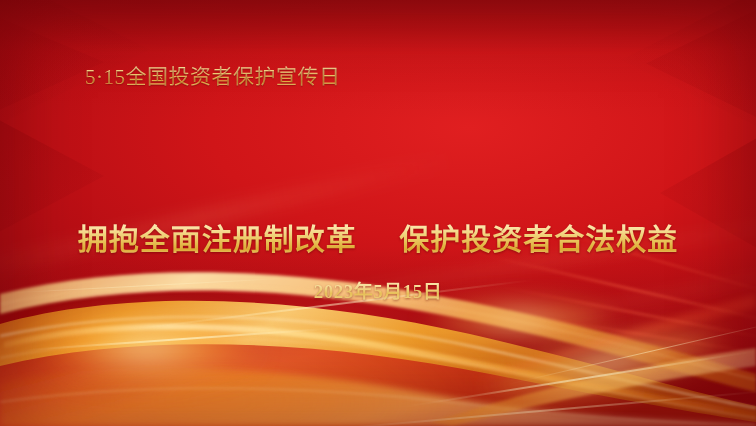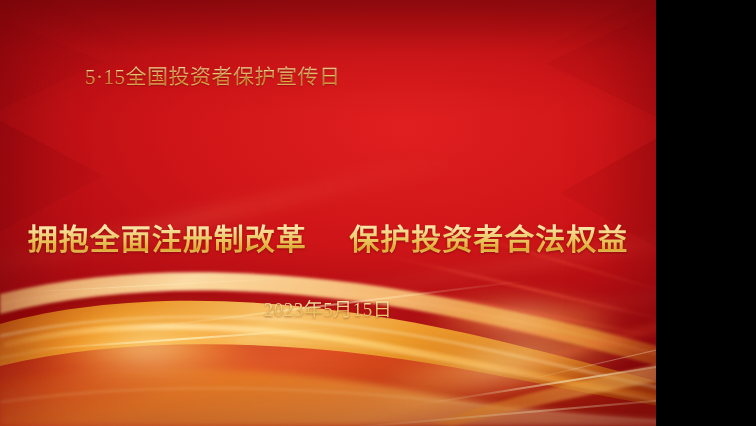--- a/index.html
+++ b/index.html
@@ -9,21 +9,21 @@
     width: 756px;
     height: 426px;
     overflow: hidden;
     background: #000;
     font-family: "Liberation Sans", "DejaVu Sans", sans-serif;
   }
 
   
   .poster {
     position: relative;
-    width: 656px;
+    width: 756px;
     height: 426px;
     overflow: hidden;
     
     background:
       radial-gradient(ellipse 90% 70% at 62% 30%,
           #e01f20 0%, #d01518 38%, #b80e14 68%, #9d0a10 100%);
   }
 
   
   .bg-vshade {
@@ -244,24 +244,24 @@
     color: transparent;
     -webkit-text-fill-color: transparent;
     filter: drop-shadow(0 1px 1px rgba(100,2,4,.5));
   }
   .slogan .gapword { display:inline-block; width:24px; }
 
   
   .date {
     position:absolute;
     left:0; right:0;
-    top: 294px;
+    top: 276px;
     text-align:center;
     font-size: 19px;
-    font-weight: 400;
+    font-weight: 700;
     letter-spacing: .5px;
     white-space: nowrap;
     font-family: "Liberation Serif", "DejaVu Serif", serif;
     background: linear-gradient(to bottom,
         #fff4c8 0%, #f6dc96 38%, #e7bf56 66%, #f3dc9e 100%);
     -webkit-background-clip: text;
     background-clip: text;
     color: transparent;
     -webkit-text-fill-color: transparent;
     filter: drop-shadow(0 1px 1px rgba(100,2,4,.45));

